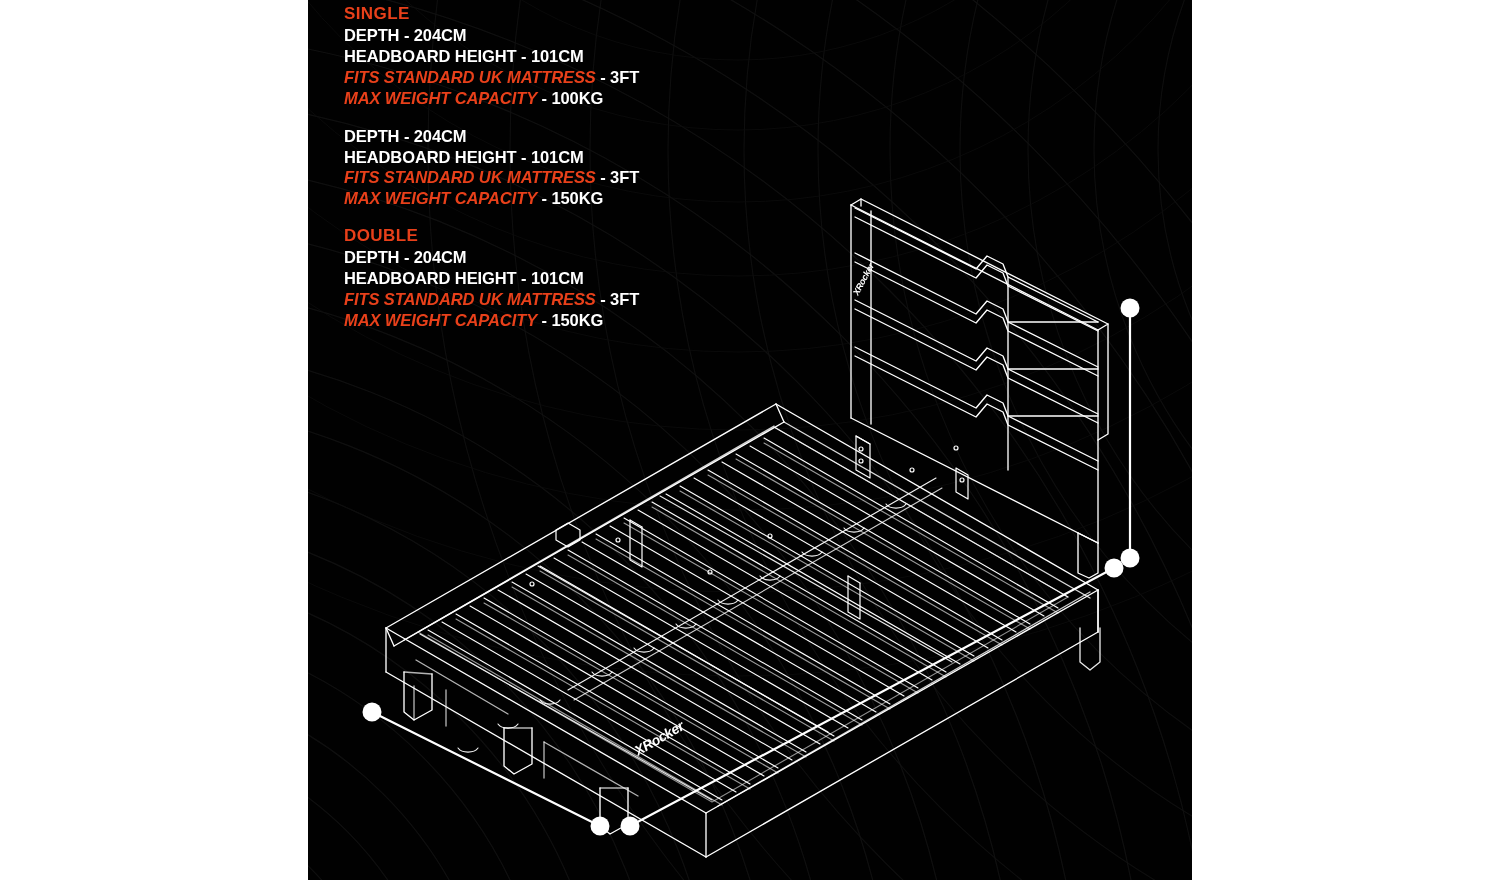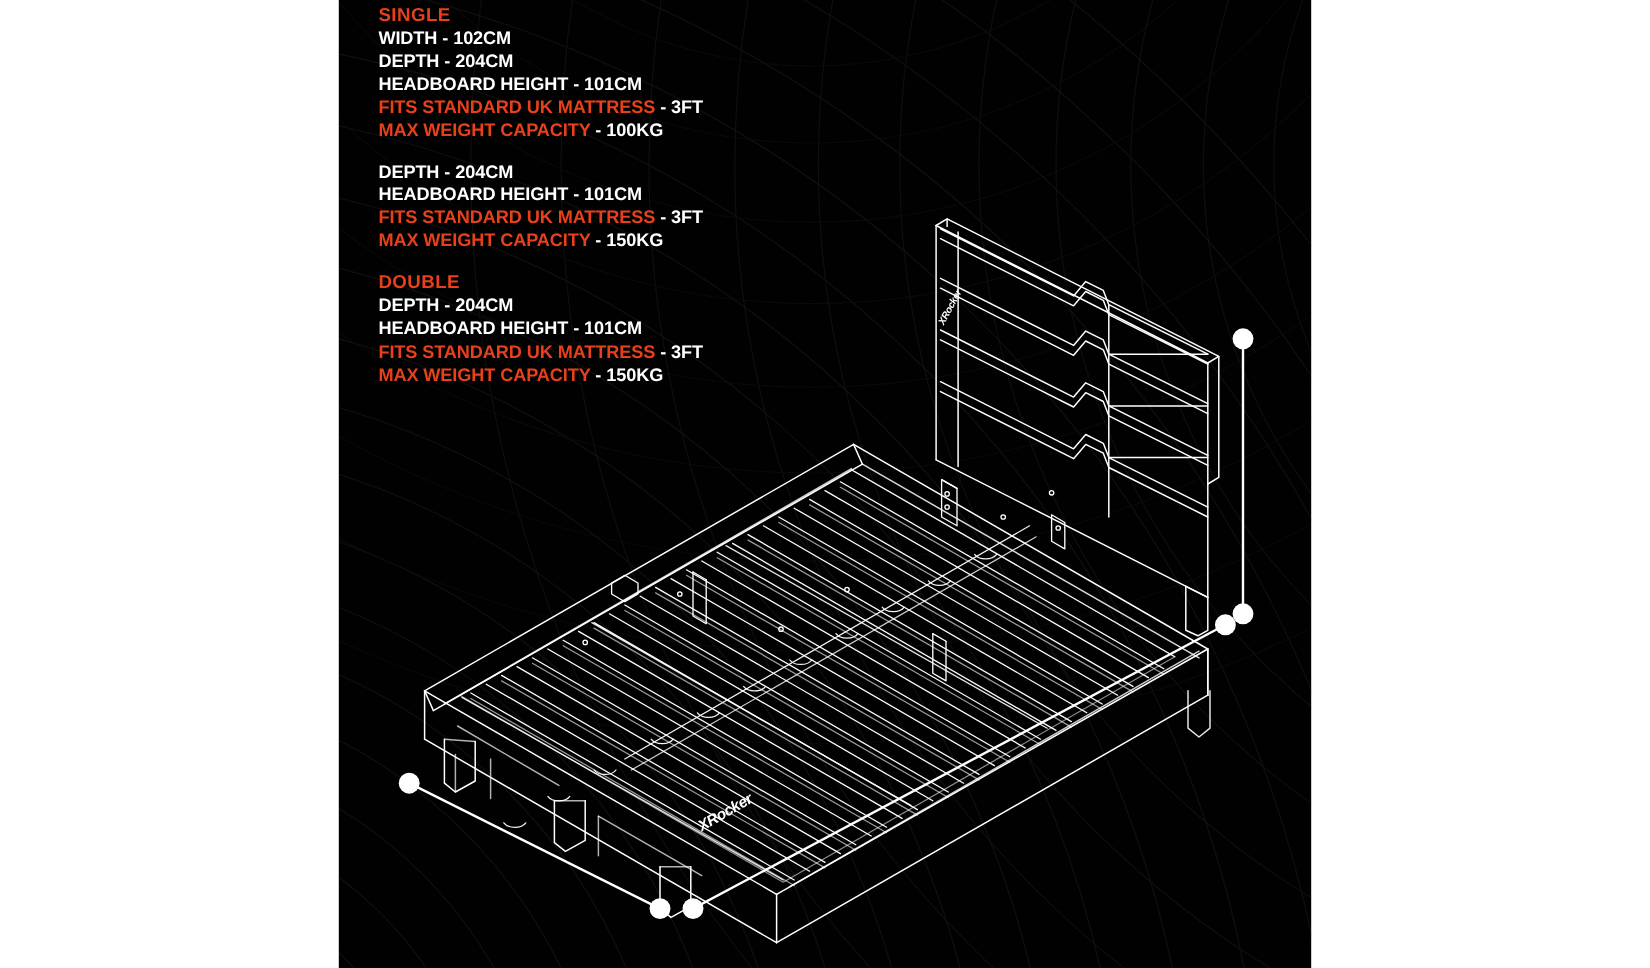--- a/index.html
+++ b/index.html
@@ -67,21 +67,21 @@
   }
 
   .spec-line {
     font-size: 16.5px;
     font-weight: bold;
     letter-spacing: -0.1px;
     line-height: 1.27;
     white-space: nowrap;
   }
   .spec-line .lbl-white { color: #ffffff; }
-  .spec-line .lbl-orange { color: #e8401a; }
+  .spec-line .lbl-orange { color: #e8401a; font-style: italic; }
   .spec-line .val-white { color: #ffffff; }
   .spec-line .sep { color: #ffffff; }
 
   
   .side-pad {
     position: absolute;
     top: 0;
     height: 880px;
     background: #ffffff;
   }
@@ -369,21 +369,20 @@
           <text x="0" y="0" font-family="Liberation Sans, sans-serif" font-size="14" font-weight="bold" font-style="italic" letter-spacing="-0.4">XRocker</text>
         </g>
 
       </g>
     </svg>
 
     <div id="spec-blocks">
 
       <div class="spec-group">
         <div class="spec-title">SINGLE</div>
-        <div class="spec-line"><span class="lbl-white">WIDTH</span><span class="sep"> - </span><span class="val-white">102CM</span></div>
         <div class="spec-line"><span class="lbl-white">DEPTH</span><span class="sep"> - </span><span class="val-white">204CM</span></div>
         <div class="spec-line"><span class="lbl-white">HEADBOARD HEIGHT</span><span class="sep"> - </span><span class="val-white">101CM</span></div>
         <div class="spec-line"><span class="lbl-orange">FITS STANDARD UK MATTRESS</span><span class="sep"> - </span><span class="val-white">3FT</span></div>
         <div class="spec-line"><span class="lbl-orange">MAX WEIGHT CAPACITY</span><span class="sep"> - </span><span class="val-white">100KG</span></div>
       </div>
 
       <div class="spec-group">
         <div class="spec-line"><span class="lbl-white">DEPTH</span><span class="sep"> - </span><span class="val-white">204CM</span></div>
         <div class="spec-line"><span class="lbl-white">HEADBOARD HEIGHT</span><span class="sep"> - </span><span class="val-white">101CM</span></div>
         <div class="spec-line"><span class="lbl-orange">FITS STANDARD UK MATTRESS</span><span class="sep"> - </span><span class="val-white">3FT</span></div>

